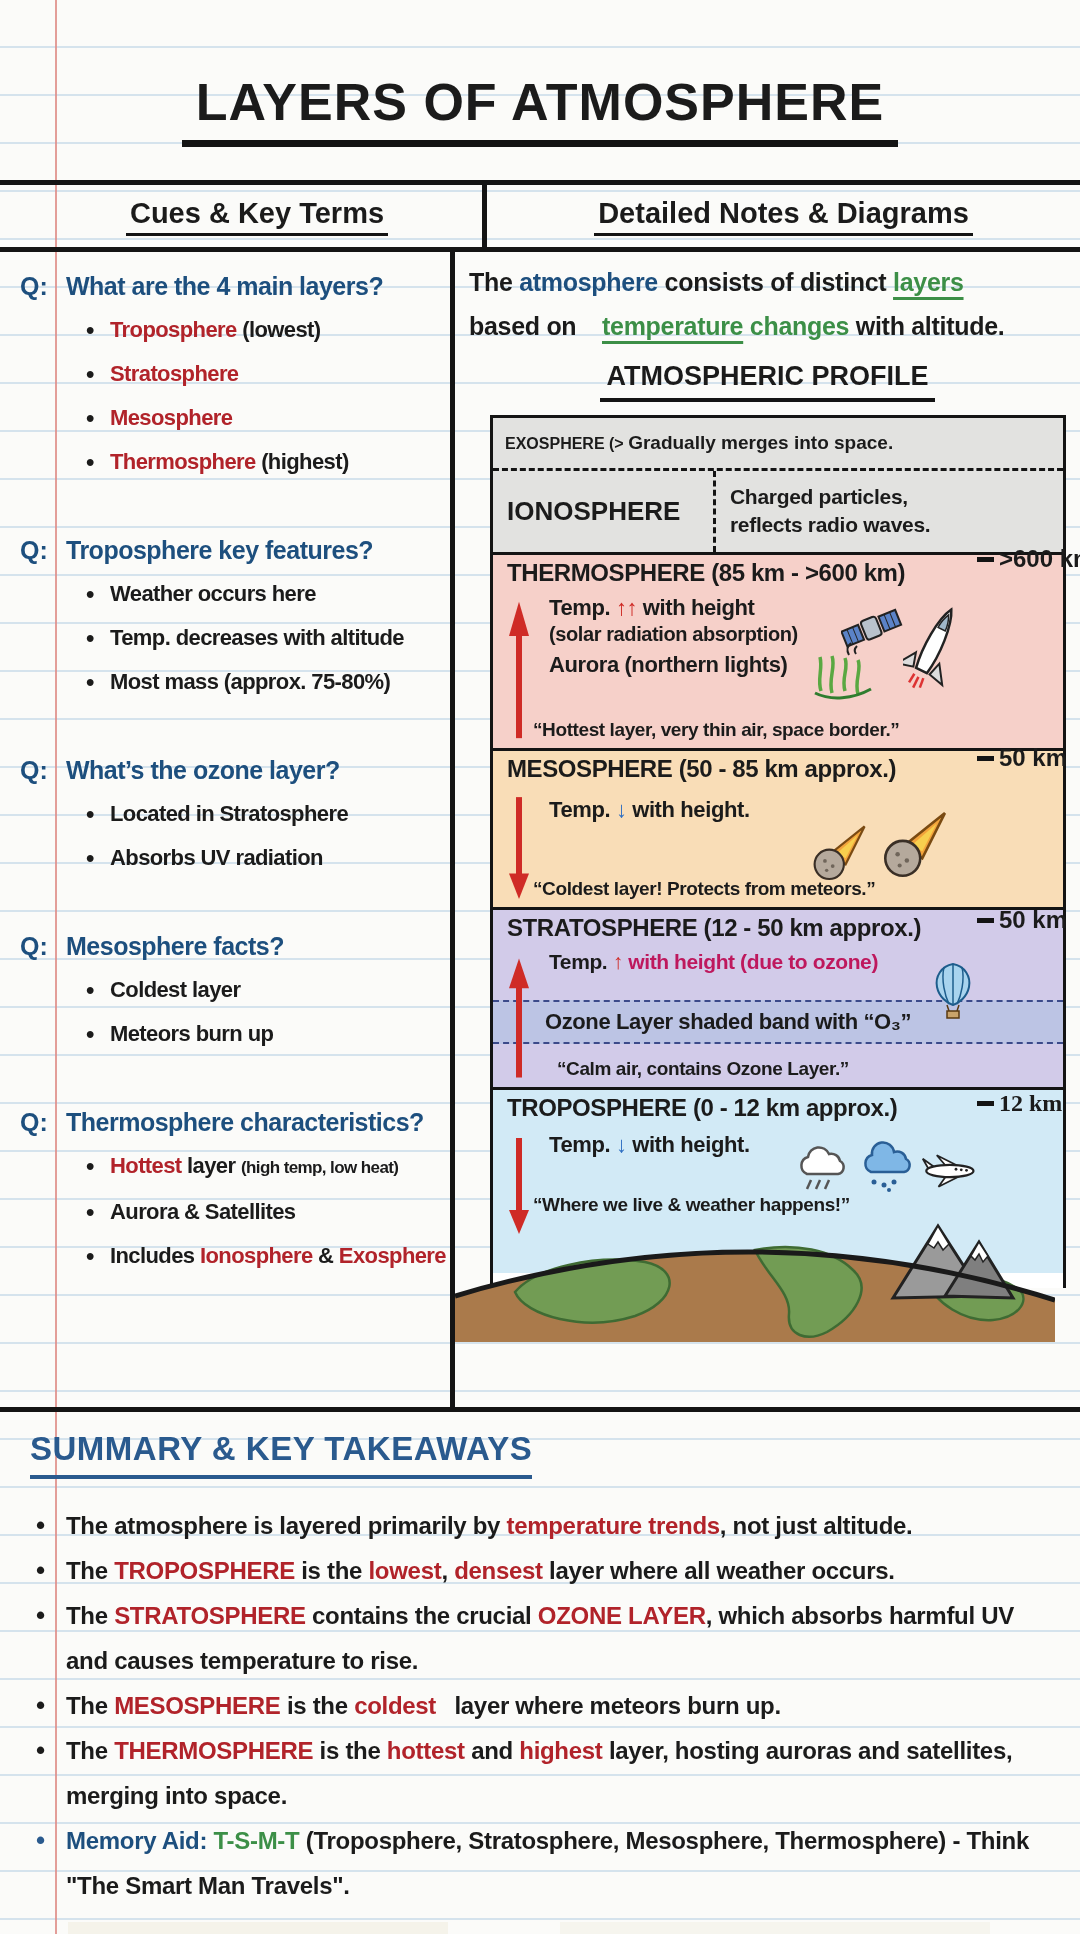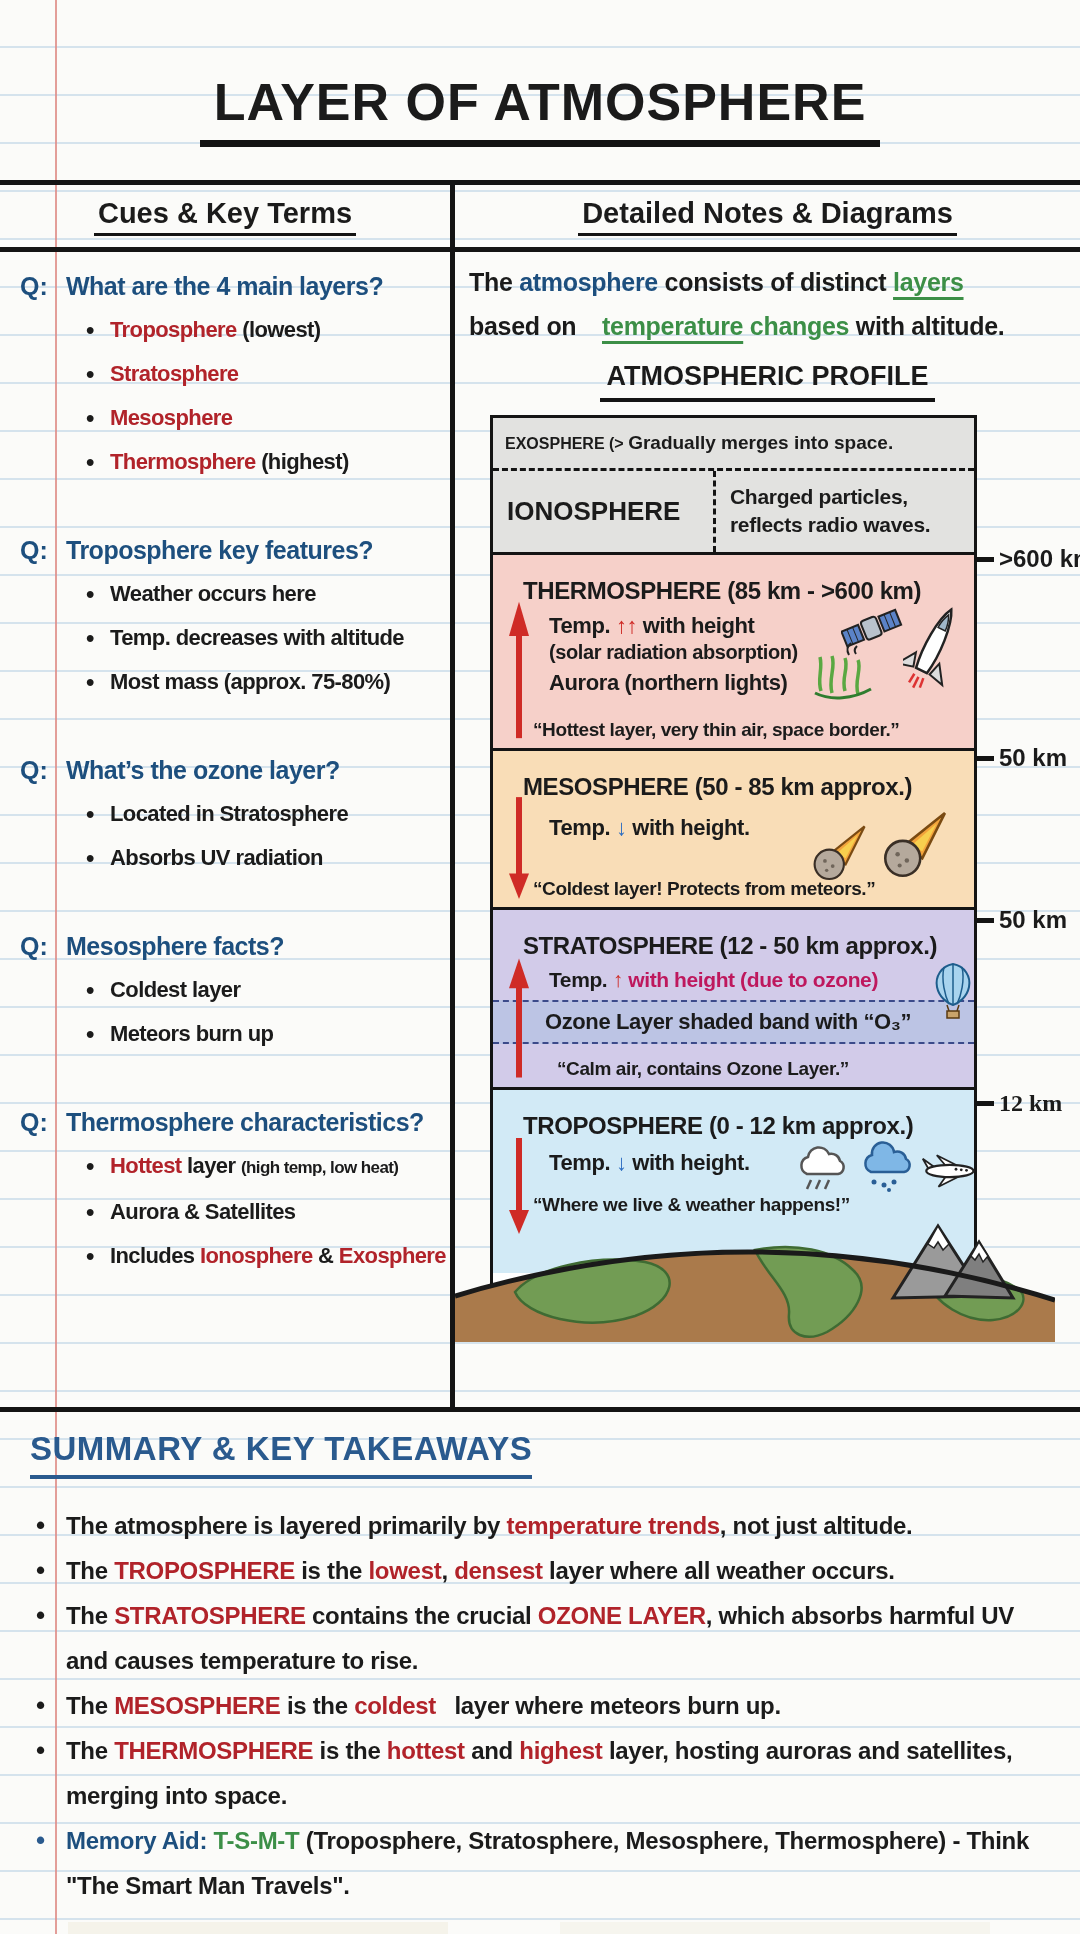--- a/index.html
+++ b/index.html
@@ -9,21 +9,21 @@
     background-image:linear-gradient(to bottom, transparent 0 46px, var(--rule,#d5e3ed) 46px 48px);
     background-size:100% 48px; background-repeat:repeat;
     font-family:"Liberation Sans", sans-serif; font-weight:700; color:var(--black,#1b1b1b);
   }
   .margin-line{position:absolute; left:55px; top:0; bottom:0; width:2px; background:var(--margin_red,#de8d88); opacity:.85;}
   
   .title-wrap{position:absolute; top:72px; left:0; right:0; text-align:center;}
   .title-wrap .t{display:inline-block; font-size:52px; letter-spacing:1px; border-bottom:7px solid var(--ink,#141414); padding:0 14px 8px 14px;}
   
   .table{position:absolute; top:180px; left:0; width:1080px; height:1232px; border-top:5px solid var(--ink,#141414); border-bottom:5px solid var(--ink,#141414); box-sizing:border-box; display:flex; flex-direction:column;}
-  .thead{display:flex; height:62px; border-bottom:5px solid var(--ink,#141414); flex:none;}
+  .thead{display:flex; height:62px; border-bottom:5px solid var(--ink,#141414); flex:none;padding-left:32px;}
   .thead .hc{display:flex; align-items:center; justify-content:center; box-sizing:border-box;}
   .thead .hc.left{width:455px; border-right:5px solid var(--ink,#141414);}
   .thead .hc.right{flex:1;}
   .hc .hu{font-size:29px; border-bottom:3px solid var(--ink,#141414); padding:0 4px 3px 4px;}
   .tbody{display:flex; flex:1; min-height:0;}
   .cell-left{width:455px; border-right:5px solid var(--ink,#141414); box-sizing:border-box; padding-top:12px;}
   .cell-right{flex:1; position:relative;}
   
   .cue-block{margin-bottom:44px;}
   .qrow{display:flex; line-height:44px; padding-left:20px;}
@@ -31,31 +31,31 @@
   .qt{color:var(--blue,#1d4f7e); font-size:25px; letter-spacing:-0.5px;}
   .brow{display:flex; line-height:44px; padding-left:86px;}
   .bm{width:24px; flex:none; font-size:24px;}
   .bt{font-size:22px; letter-spacing:-0.6px;}
   
   .intro{padding:8px 0 0 14px; line-height:44px; font-size:25px; letter-spacing:-0.3px;}
   .intro div{white-space:nowrap;}
   .profile-h{text-align:center; margin-top:8px; line-height:40px;}
   .profile-h span{display:inline-block; font-size:27px; border-bottom:4px solid var(--ink,#141414); padding:0 6px 2px 6px;}
   
-  .diagram{position:absolute; left:35px; top:163px; width:487px; height:873px; border:3px solid var(--ink,#141414); border-bottom:none; box-sizing:border-box; background:#fff;}
+  .diagram{position:absolute; left:35px; top:163px; width:576px; height:873px; border:3px solid var(--ink,#141414); border-bottom:none; box-sizing:border-box; background:#fff;}
   .band{position:relative; box-sizing:border-box;}
   .band.exo{height:53px; background:var(--band_gray,#e2e2e0); border-bottom:3px dashed var(--ink,#141414); display:flex; align-items:center; padding-left:12px;}
   .band.iono{height:84px; background:var(--band_gray,#e2e2e0); border-bottom:3px solid var(--ink,#141414); display:flex;}
   .iono .nm{width:206px; display:flex; align-items:center; padding-left:14px; font-size:26px; flex:none;}
   .iono .ds{flex:1; border-left:3px dashed var(--ink,#141414); padding:12px 0 0 14px; font-size:21px; line-height:28px; letter-spacing:-0.3px;}
   .band.thermo{height:196px; background:var(--band_pink,#f6d0c9); border-bottom:3px solid var(--ink,#141414);}
   .band.meso{height:159px; background:var(--band_peach,#f9ddb7); border-bottom:3px solid var(--ink,#141414);}
   .band.strato{height:180px; background:var(--band_lavender,#d2cbe9); border-bottom:3px solid var(--ink,#141414);}
   .band.tropo{height:183px; background:var(--band_sky,#d2eaf6);}
-  .btitle{font-size:24px; padding:22px 0 0 14px; letter-spacing:-0.4px; white-space:nowrap;margin-left:16px;}
+  .btitle{font-size:24px; padding:4px 0 0 14px; letter-spacing:-0.4px; white-space:nowrap;}
   .bline{padding-left:56px; font-size:22px; letter-spacing:-0.4px; margin-top:8px; white-space:nowrap;}
   .bsub{padding-left:56px; font-size:20px; letter-spacing:-0.4px; margin-top:2px; white-space:nowrap;}
   .bquote{position:absolute; left:40px; bottom:7px; font-size:19px; letter-spacing:-0.4px; white-space:nowrap;}
   .tropo .bquote{bottom:auto; top:104px;}
   .arrow{position:absolute; left:13px; width:26px;}
   .ozone{position:absolute; left:0; right:0; top:90px; height:44px; background:var(--band_ozone,#bcc4e4); border-top:2px dashed #3b4a8a; border-bottom:2px dashed #3b4a8a; box-sizing:border-box; display:flex; align-items:center; padding-left:52px; font-size:22px; letter-spacing:-0.4px;}
   .doodle{position:absolute;}
   
   .alt{position:absolute; left:522px; display:flex; align-items:center; height:28px;}
   .alt .tick{width:17px; height:5px; background:var(--ink,#141414); flex:none;}
@@ -73,21 +73,21 @@
   
   .bottom-strip{position:absolute; top:1922px; height:12px; background:#f2efe4; opacity:.7;}
 </style>
 </head>
 <body>
 
 <div id="page">
   <div class="margin-line"></div>
 
   <div class="title-wrap">
-    <span class="t">LAYER OF ATMOSPHERE</span>
+    <span class="t">LAYERS OF ATMOSPHERE</span>
   </div>
 
   <div class="table">
     <div class="thead">
       <div class="hc left">
         <span class="hu">Cues &amp; Key Terms</span>
       </div>
       <div class="hc right">
         <span class="hu">Detailed Notes &amp; Diagrams</span>
       </div>

